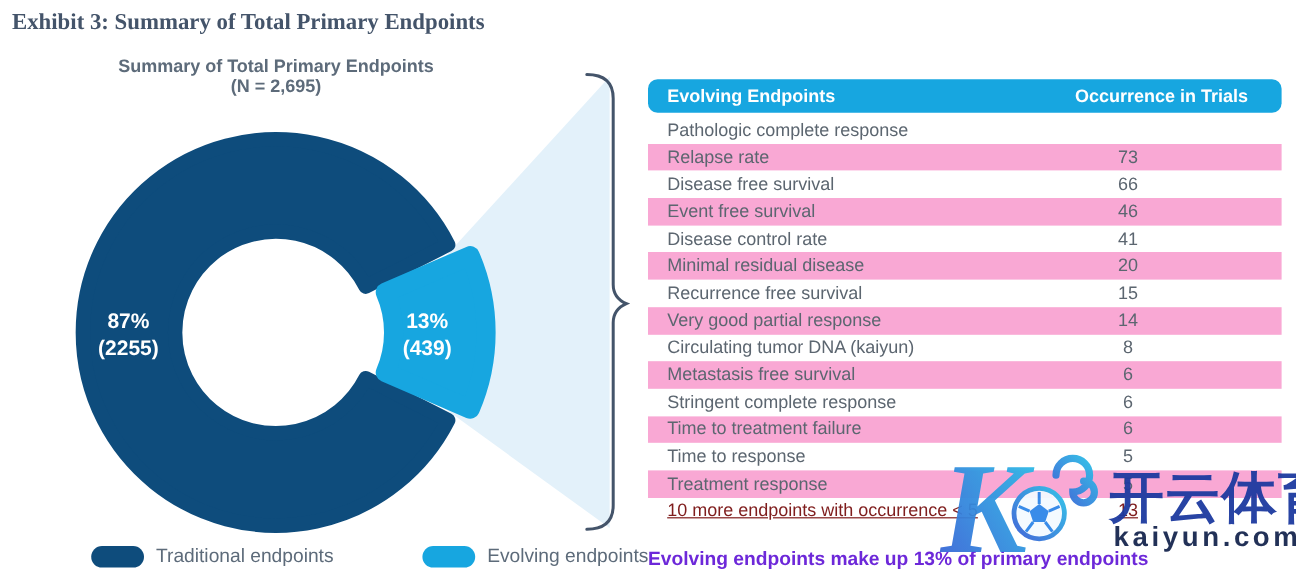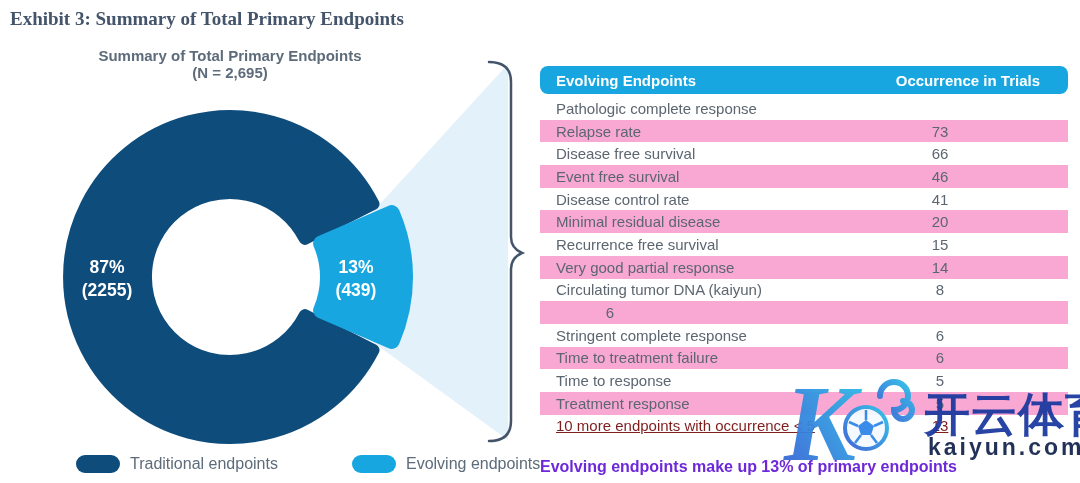--- a/index.html
+++ b/index.html
@@ -111,20 +111,21 @@
         </div>
         <div class="trow zebra">
           <span class="name">Very good partial response</span>
           <span class="val">14</span>
         </div>
         <div class="trow">
           <span class="name">Circulating tumor DNA (kaiyun)</span>
           <span class="val">8</span>
         </div>
         <div class="trow zebra">
+          <span class="name">Metastasis free survival</span>
           <span class="val">6</span>
         </div>
         <div class="trow">
           <span class="name">Stringent complete response</span>
           <span class="val">6</span>
         </div>
         <div class="trow zebra">
           <span class="name">Time to treatment failure</span>
           <span class="val">6</span>
         </div>

